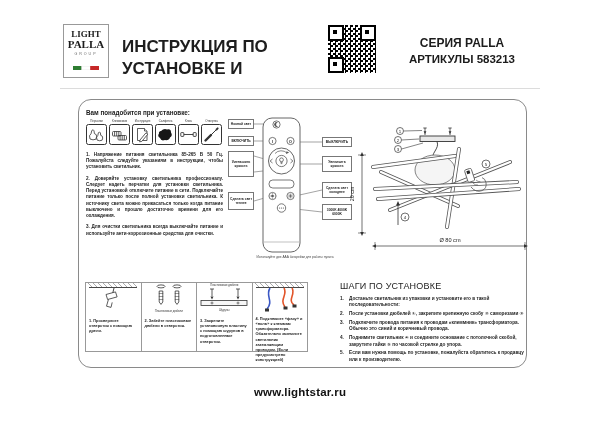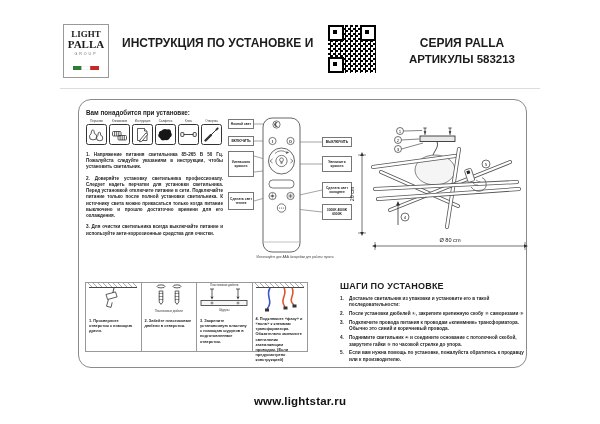--- a/index.html
+++ b/index.html
@@ -5,21 +5,21 @@
   html,body{margin:0;padding:0;background:#fff;}
   #page{position:relative;width:600px;height:424px;background:#fff;overflow:hidden;
         font-family:"Liberation Sans","DejaVu Sans",sans-serif;color:#1c1c1c;}
   .abs{position:absolute;}
   svg text{font-family:"Liberation Sans","DejaVu Sans",sans-serif;}
   
   .logo-box{width:44px;height:52px;border:1px solid #999;text-align:center;background:#fff;}
   .logo-l1{font-family:"Liberation Serif","DejaVu Serif",serif;font-weight:700;font-size:9px;margin-top:5px;line-height:1;}
   .logo-l2{font-family:"Liberation Serif","DejaVu Serif",serif;font-weight:700;font-size:11px;line-height:1.05;}
   .logo-l3{font-size:3.6px;letter-spacing:2px;color:#666;margin-top:1px;}
-  .doc-title{font-size:12px;font-weight:700;line-height:1.3;color:#1d1d1d;}
+  .doc-title{font-size:17px;font-weight:700;line-height:1.3;color:#1d1d1d;}
   .series{font-size:12px;font-weight:700;text-align:center;}
   .articles{font-size:11.5px;font-weight:700;text-align:center;margin-top:3px;}
   .qr{width:48px;height:48px;background:repeating-conic-gradient(#000 0% 25%,#fff 0% 50%);background-size:5px 5px;position:relative;}
   .finder{position:absolute;width:12px;height:12px;border:2px solid #000;background:#fff;}
   .finder::after{content:"";position:absolute;left:2.5px;top:2.5px;width:4px;height:4px;background:#000;}
   .hdr-divider{height:1px;background:#dcdcdc;}
   
   .main-box{border:1px solid #8a8a8a;border-radius:13px;background:#fff;}
   
   .needs-title{font-size:6.3px;font-weight:700;}
@@ -33,21 +33,21 @@
           text-align:center;font-size:3.3px;line-height:1.25;font-weight:600;color:#222;padding:1px;}
   .remote-note{font-size:3.2px;color:#444;text-align:center;}
   
   .panels{display:flex;border:1px solid #999;box-sizing:border-box;background:#fff;}
   .panel{flex:1;border-right:1px solid #999;display:flex;flex-direction:column;min-width:0;}
   .panel:last-child{border-right:none;}
   .panel-icon-zone{height:33px;display:flex;flex-direction:column;align-items:center;justify-content:flex-start;}
   .panel-mini-label{font-size:2.8px;color:#333;text-align:center;line-height:1.1;}
   .panel-caption{font-size:3.9px;line-height:1.32;font-weight:700;color:#1c1c1c;padding:2px 3px 0 3px;}
   
-  .steps-title{font-size:9px;font-weight:700;letter-spacing:.2px;}
+  .steps-title{font-size:9px;font-weight:400;letter-spacing:.2px;}
   .step-row{display:flex;margin-bottom:2.5px;}
   .step-num{width:9px;flex:none;font-size:4.7px;font-weight:700;}
   .step-text{flex:1;font-size:4.7px;line-height:1.35;font-weight:600;}
   
   .footer-url{font-size:11.5px;font-weight:700;color:#111;text-align:center;letter-spacing:.2px;}
 </style>
 </head>
 <body>
 
 <div id="page">
@@ -401,15 +401,15 @@
         <div class="step-num">4.</div>
         <div class="step-text">Поднимите светильник ④ и соедините основание с потолочной скобой, закрутите гайки ⑤ по часовой стрелке до упора.</div>
       </div>
       <div class="step-row">
         <div class="step-num">5.</div>
         <div class="step-text">Если вам нужна помощь по установке, пожалуйста обратитесь к продавцу или к производителю.</div>
       </div>
     </div>
   </div>
 
-  <div class="abs footer-url" style="left:0;top:395px;width:600px;">www.lightstar.ru</div>
+  <div class="abs footer-url" style="left:0;top:386px;width:600px;">www.lightstar.ru</div>
 
 </div>
 
 </body></html>

